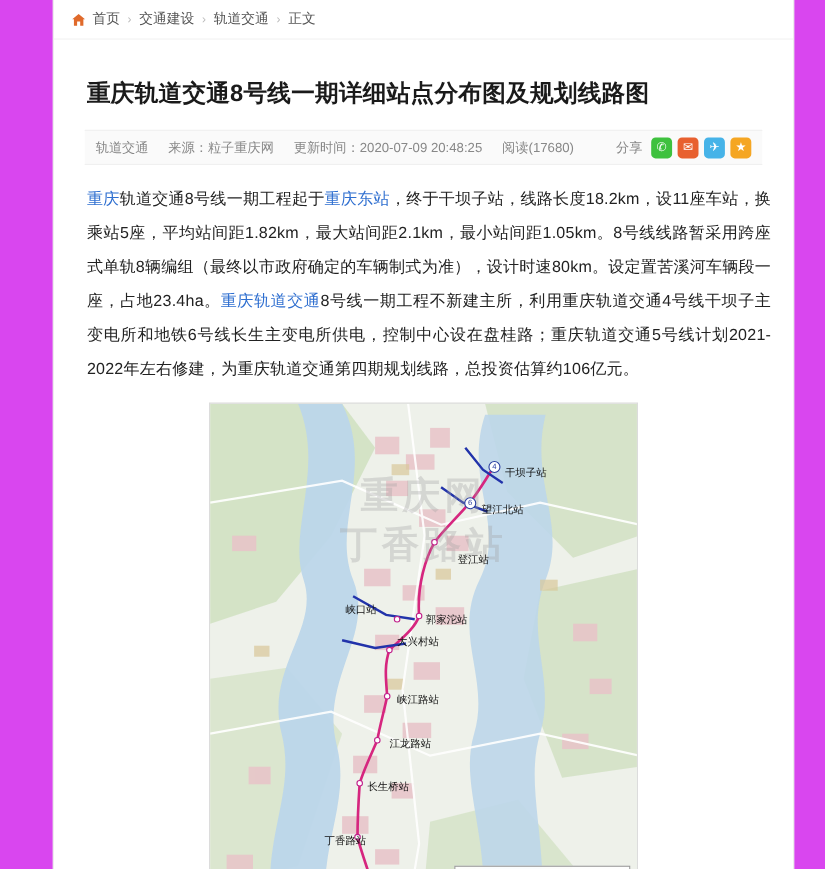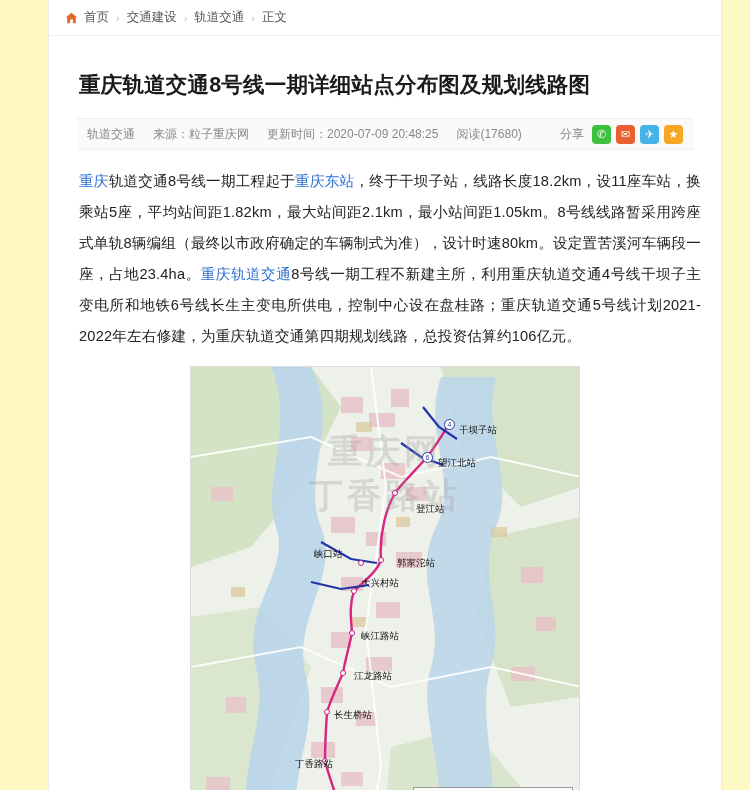--- a/index.html
+++ b/index.html
@@ -6,21 +6,21 @@
   html, body {
     margin: 0; padding: 0;
     width: 750px; height: 790px;
     background: #e8e8e8;
     font-family: "Liberation Sans", sans-serif;
   }
   #page {
     position: relative;
     width: 750px; height: 790px;
     overflow: hidden;
-    background: #fef9c3;
+    background: #d946ef;
   }
   .article-card {
     position: absolute;
     left: 48px; top: 0;
     width: 674px;
     min-height: 790px;
     background: #ffffff;
     border-left: 1px solid #ececec;
     border-right: 1px solid #ececec;
   }
@@ -302,21 +302,21 @@
         <span class="st-dot" style="left:167px; top:193px;"></span>
         <span class="st-dot" style="left:160px; top:221px;"></span>
         <span class="st-dot" style="left:158px; top:263px;"></span>
         <span class="st-dot" style="left:149px; top:303px;"></span>
         <span class="st-dot" style="left:133px; top:342px;"></span>
         <span class="st-dot" style="left:131px; top:391px;"></span>
 
         <span class="st-label" style="left:268px; top:57px;">干坝子站</span>
         <span class="st-label" style="left:247px; top:90px;">望江北站</span>
         <span class="st-label" style="left:213px; top:136px;margin-left:12px;">登江站</span>
-        <span class="st-label" style="left:206px; top:190px;">郭家沱站</span>
+        <span class="st-label" style="left:196px; top:190px;">郭家沱站</span>
         <span class="st-label" style="left:123px; top:181px;">峡口站</span>
         <span class="st-label" style="left:170px; top:210px;">大兴村站</span>
         <span class="st-label" style="left:170px; top:263px;">峡江路站</span>
         <span class="st-label" style="left:163px; top:303px;">江龙路站</span>
         <span class="st-label" style="left:143px; top:342px;">长生桥站</span>
         <span class="st-label" style="left:104px; top:391px;">丁香路站</span>
 
         <div class="legend">
           
           

